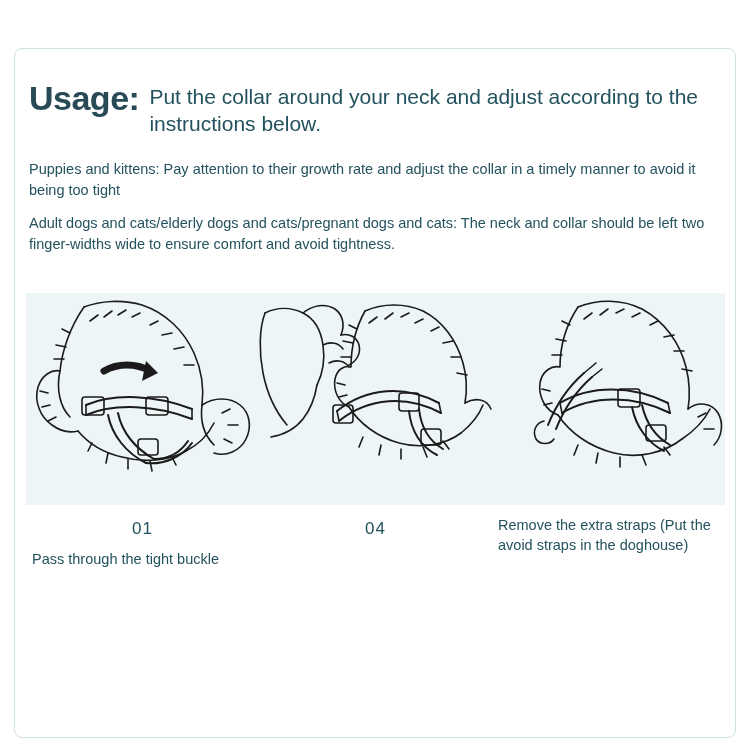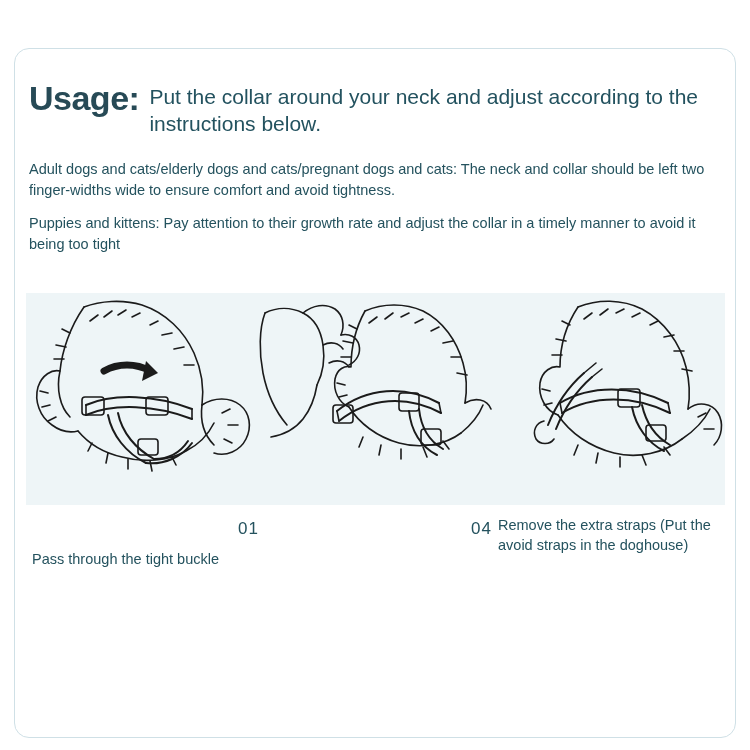--- a/index.html
+++ b/index.html
@@ -21,21 +21,21 @@
     box-sizing: border-box;
     background: #ffffff;
   }
   .card {
     position: absolute;
     left: 14px;
     top: 48px;
     width: 722px;
     height: 690px;
     border: 1px solid #cfe0e6;
-    border-radius: 15px;
+    border-radius: 8px;
     box-sizing: border-box;
     background: #ffffff;
   }
   .header {
     position: absolute;
     left: 14px;
     top: 30px;
     width: 690px;
     display: flex;
     align-items: flex-start;
@@ -82,21 +82,21 @@
   }
   .fig-img {
     position: relative;
     width: 233px;
     height: 212px;
     background: #eef5f7;
     overflow: hidden;
   }
   .fig-img svg { display: block; }
   .fig-num {
-    text-align: right;
+    text-align: center;
     font-size: 17px;
     color: #24525e;
     margin-top: 14px;
     letter-spacing: 1px;
   }
   .fig-cap {
     font-size: 14.5px;
     line-height: 20px;
     color: #24525e;
     margin-top: 10px;
@@ -108,22 +108,22 @@
 
 <div class="page">
   <div class="card">
 
     <div class="header">
       <div class="usage-title">Usage:</div>
       <div class="usage-lead">Put the collar around your neck and adjust according to the instructions below.</div>
     </div>
 
     <div class="body-text">
+      <div class="para">Puppies and kittens: Pay attention to their growth rate and adjust the collar in a timely manner to avoid it being too tight</div>
       <div class="para">Adult dogs and cats/elderly dogs and cats/pregnant dogs and cats: The neck and collar should be left two finger-widths wide to ensure comfort and avoid tightness.</div>
-      <div class="para">Puppies and kittens: Pay attention to their growth rate and adjust the collar in a timely manner to avoid it being too tight</div>
     </div>
 
     <div class="figures">
 
       <div class="figure">
         <div class="fig-img">
           <svg width="233" height="212" viewBox="0 0 233 212" xmlns="http://www.w3.org/2000/svg">
             <rect width="233" height="212" fill="#eef5f7"></rect>
             <g fill="none" stroke="#1b1b1b" stroke-width="1.6" stroke-linecap="round" stroke-linejoin="round">
 

